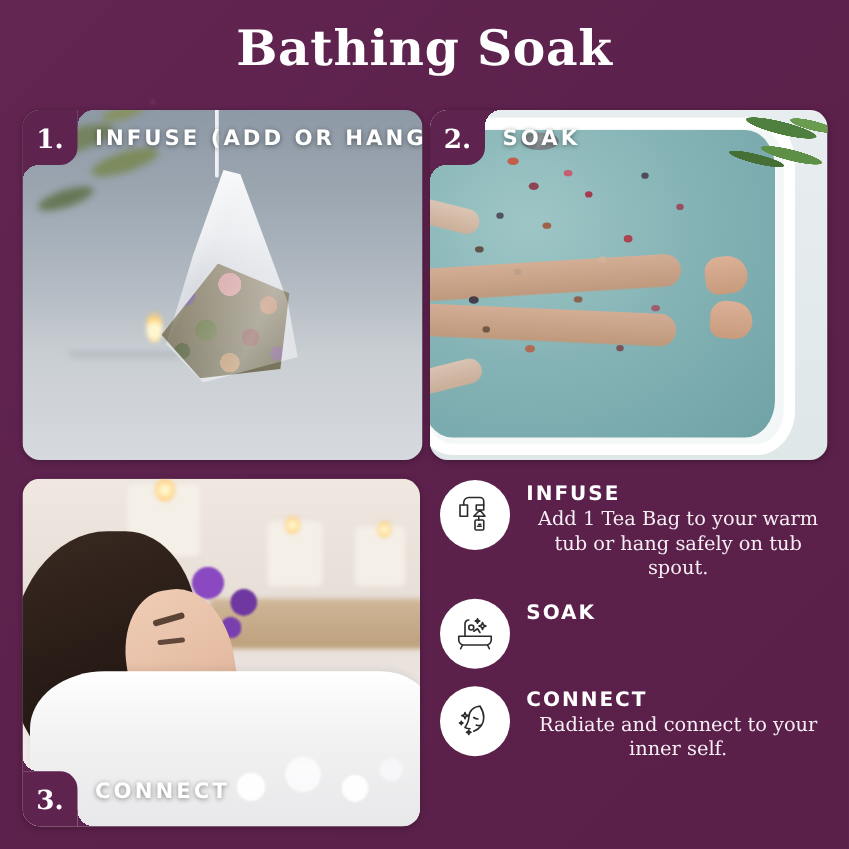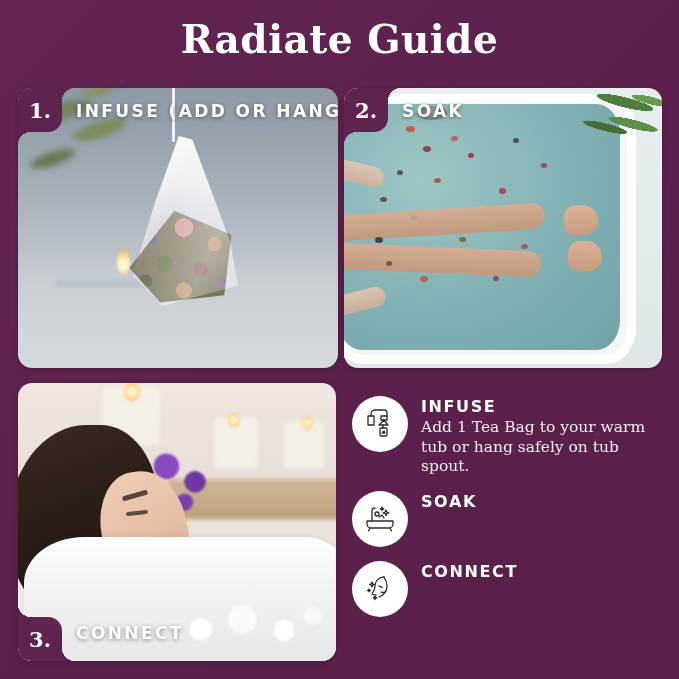--- a/index.html
+++ b/index.html
@@ -264,21 +264,21 @@
     text-transform:uppercase;
     text-shadow:0 1px 4px rgba(0,0,0,.45);
     white-space:nowrap;
   }
   .caption.top{left:58px;top:13px;}
   .caption.bottom{left:58px;bottom:18px;}
 
   
   .steps{
     position:absolute;
-    left:352px;top:396px;width:312px;
+    left:352px;top:384px;width:312px;
   }
   .step{
     display:flex;align-items:flex-start;
     margin-bottom:14px;
   }
   .step-icon{
     flex:0 0 auto;
     width:56px;height:56px;border-radius:50%;
     background:#ffffff;
     display:flex;align-items:center;justify-content:center;
@@ -291,28 +291,29 @@
     font-size:16px;
     letter-spacing:1.6px;
     color:#ffffff;
     margin-bottom:2px;
   }
   .step-body{
     font-family:"DejaVu Serif","Liberation Serif",serif;
     font-size:15.5px;
     line-height:1.26;
     color:#f6eef3;
+    text-align:center;
   }
 </style>
 </head>
 <body>
 
 <div class="bg-noise"></div>
 
-<div class="title">Radiate Guide</div>
+<div class="title">Bathing Soak</div>
 
 <div class="panel" id="panel-1">
   <div class="photo">
     <div class="p1-bg"></div>
     <div class="p1-greens"></div>
     <div class="p1-candle">
       <div class="ledge"></div>
       <div class="flame"></div>
     </div>
     <div class="p1-string"></div>
@@ -434,16 +435,17 @@
         <path d="M21 5c2 3 3 6 3 9 0 5-3 9-8 11"></path>
         <path d="M16 14c1 .8 2.2 1.2 3.4 1.2"></path>
         <path d="M18 20c1.2.6 2.4.6 3.4.1"></path>
         <path d="M9 10l.7 1.8 1.8.7-1.8.7-.7 1.8-.7-1.8-1.8-.7 1.8-.7z"></path>
         <path d="M12 24l.5 1.3 1.3.5-1.3.5-.5 1.3-.5-1.3-1.3-.5 1.3-.5z"></path>
         <path d="M6 17l.4 1 1 .4-1 .4-.4 1-.4-1-1-.4 1-.4z"></path>
       </svg>
     </div>
     <div class="step-text">
       <div class="step-title">CONNECT</div>
+      <div class="step-body">Radiate and connect to your inner self.</div>
     </div>
   </div>
 
 </div>
 
 </body></html>

